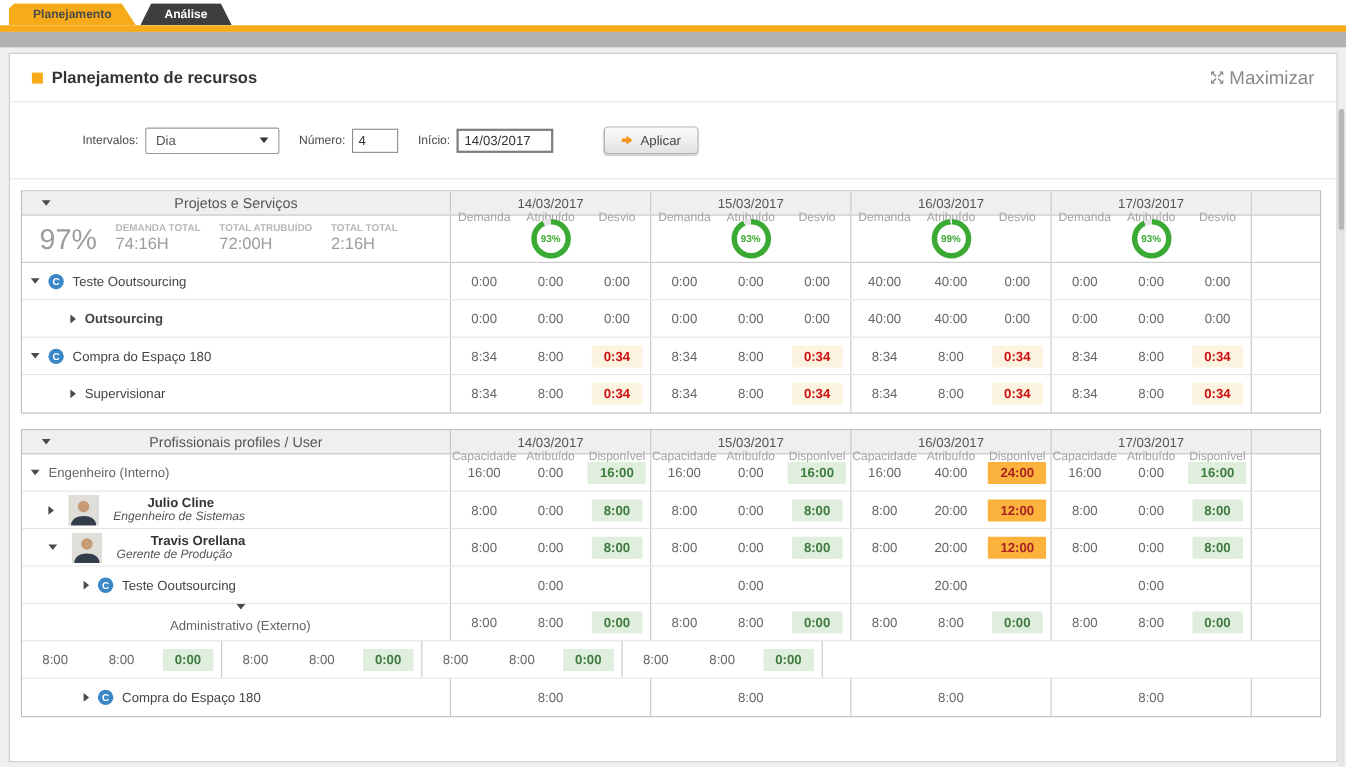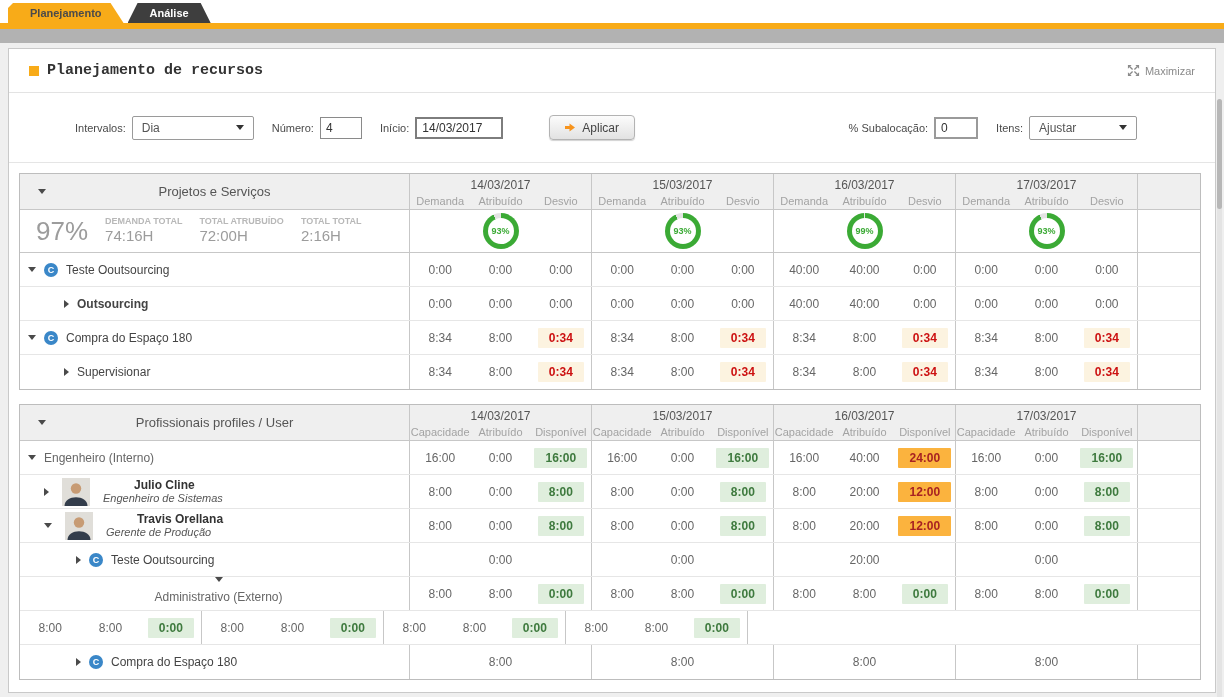--- a/index.html
+++ b/index.html
@@ -16,23 +16,23 @@
   .accent-bar { height:6px; background:#F8AB18; }
   .gray-bar { height:14px; background:#b2b2b2; }
 
   
   .page { padding:5px 8px 0 8px; position:relative; }
   .panel { background:#fff; border:1px solid #c9c9c9; height:645px; position:relative; }
 
   .panel-head { height:44px; border-bottom:1px solid #e3e3e3; display:flex;
     align-items:center; padding:0 20px; }
   .bullet { width:10px; height:10px; background:#F8AB18; display:inline-block; margin-right:8px; }
-  .panel-head h1 { font-size:15px; color:#333; display:inline;font-family:Liberation Mono, monospace; }
+  .panel-head h1 { font-size:15px; color:#333; display:inline; }
   .maximize { margin-left:auto; display:flex; align-items:center; gap:5px;
-    font-size:11px; color:#8a8a8a; cursor:pointer; }
+    font-size:17px; color:#8a8a8a; cursor:pointer; }
 
   
   .filters { height:70px; border-bottom:1px solid #e5e5e5; display:flex;
     align-items:center; padding:0 78px 0 50px; }
   .fgroup { display:flex; align-items:center; }
   .flabel { font-size:11px; color:#4a4a4a; margin:0 6px 0 18px; white-space:nowrap; }
   .flabel:first-child { margin-left:16px; }
   .select { height:24px; border:1px solid #9a9a9a; border-radius:2px; background:#fff;
     display:flex; align-items:center; justify-content:space-between; padding:0 9px;
     font-size:12px; color:#555; cursor:pointer; }
@@ -48,21 +48,21 @@
     background:linear-gradient(#fcfcfc,#e2e2e2); font-size:12px; color:#444;
     display:inline-flex; align-items:center; gap:7px; cursor:pointer;
     box-shadow:0 1px 1px rgba(0,0,0,.18); font-family:"Liberation Sans", sans-serif; }
   .spacer { flex:1; }
 
   
   .tables { padding:10px 0 0 10px; }
   .grid { width:1182px; border:1px solid #bdbdbd; background:#fff; font-size:12px; color:#666; }
   .grid + .grid { margin-top:14px; }
 
-  .g-header { display:flex; background:#efefef; border-bottom:1px solid #c7c7c7; height:36px; }
+  .g-header { display:flex; background:#efefef; border-bottom:1px solid #c7c7c7; height:22px; }
   .g-namecol { width:390px; flex:0 0 390px; border-right:1px solid #c7c7c7; }
   .g-group { width:182px; flex:0 0 182px; border-right:1px solid #c7c7c7; }
   .g-mini { flex:1; }
   .g-headtitle { position:relative; display:flex; align-items:center; justify-content:center;
     color:#555; font-size:13px; }
   .g-headtitle .exp { position:absolute; left:18px; }
   .g-headgroup { display:flex; flex-direction:column; }
   .g-date { text-align:center; padding-top:4px; font-size:12px; color:#555; }
   .g-subrow { display:flex; flex:1; align-items:center; }
   .g-subcol { flex:1; text-align:center; }
@@ -150,29 +150,20 @@
         <span class="flabel">Início:</span>
         <input class="inp inp-date" value="14/03/2017" style="">
         <button class="btn">
           <svg width="10" height="9" viewBox="0 0 10 9">
             <path d="M0 3h4.5V.5L10 4.5 4.5 8.5V6H0z" fill="#f7941d"></path>
           </svg>
           <span>Aplicar</span>
         </button>
       </div>
       <div class="spacer"></div>
-      <div class="fgroup">
-        <span class="flabel">% Subalocação:</span>
-        <input class="inp inp-sub" value="0" style="">
-        <span class="flabel">Itens:</span>
-        <div class="select sel-items">
-          <span>Ajustar</span>
-          <span class="caret"></span>
-        </div>
-      </div>
     </div>
 
     <div class="tables">
       <div class="grid" id="projects-table">
           <div class="g-header">
             <div class="g-namecol g-headtitle">
               <span class="exp exp-down"></span>
               <span>Projetos e Serviços</span>
             </div>
             <div class="g-group g-headgroup">

